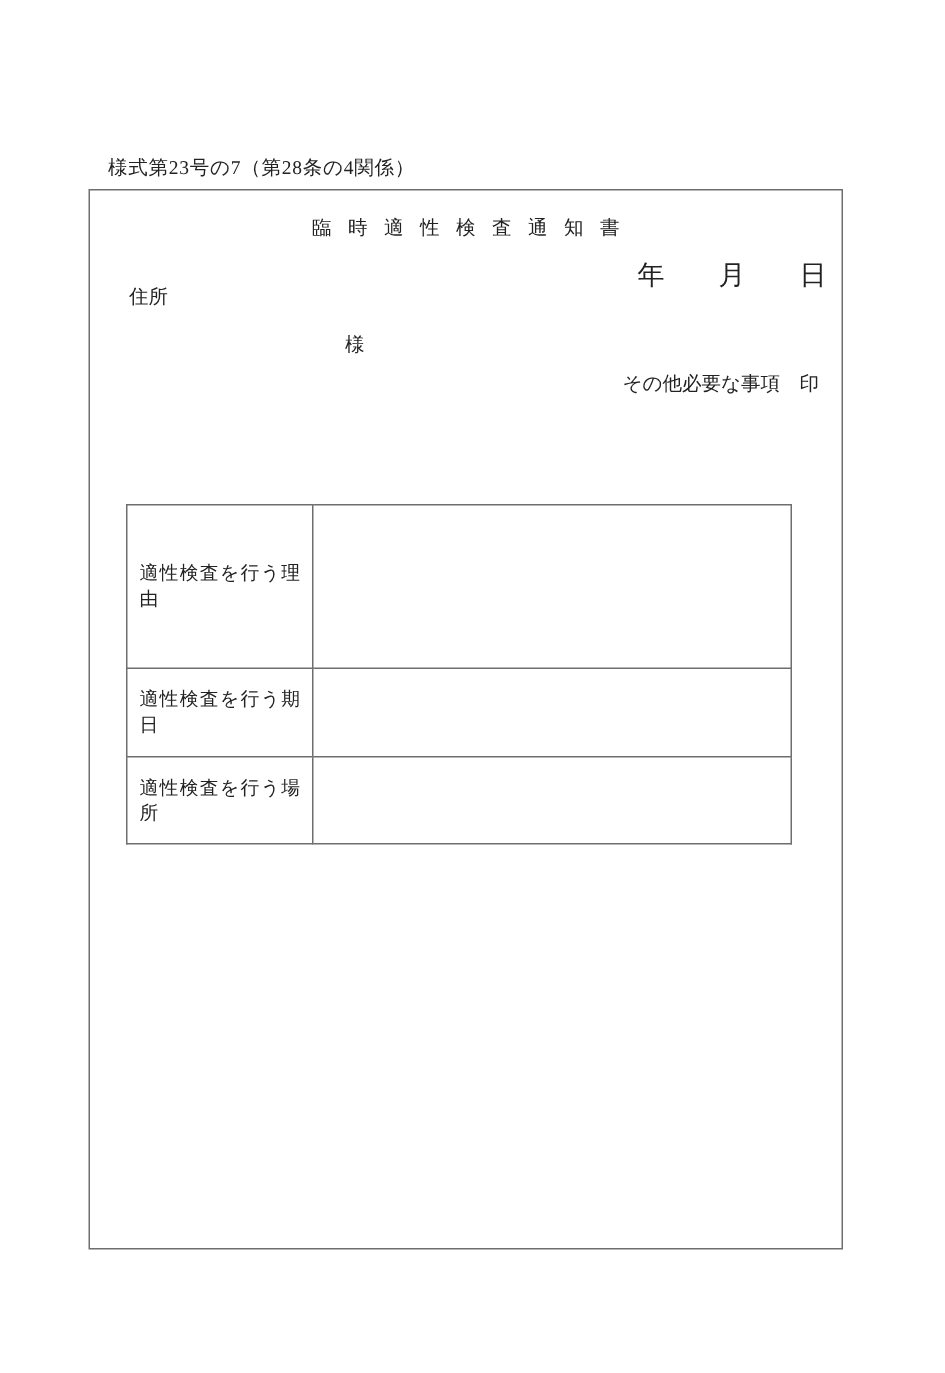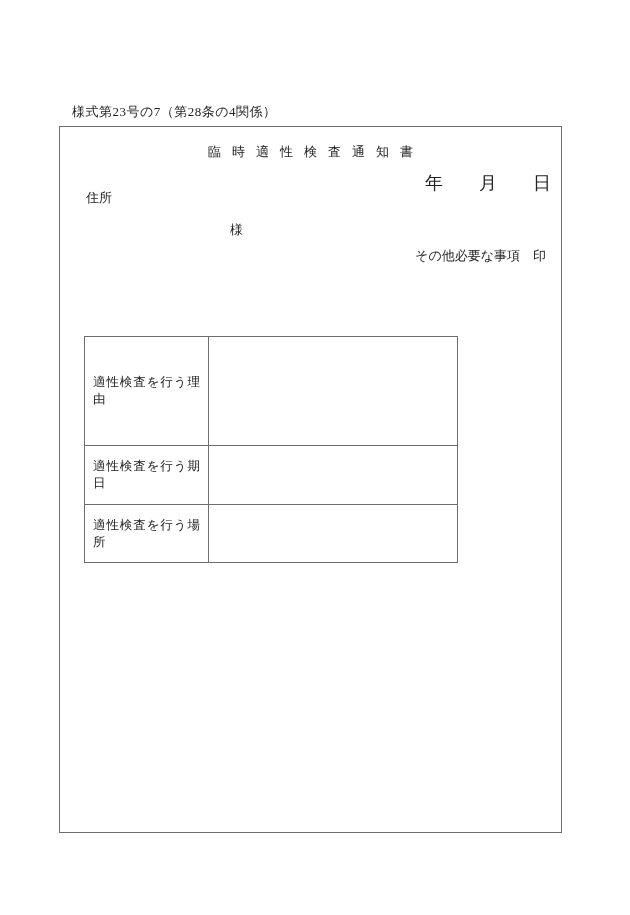--- a/index.html
+++ b/index.html
@@ -80,21 +80,21 @@
     right: 2px;
     font-size: 12.5px;
     line-height: 25px;
     text-indent: 1em;
     text-align: justify;
   }
   table.notice-table {
     position: absolute;
     left: 24px;
     top: 209px;
-    width: 374px;
+    width: 444px;
     border-collapse: collapse;
     table-layout: fixed;
   }
   table.notice-table td {
     border: 1px solid #6e6e6e;
     vertical-align: middle;
     font-size: 12.5px;
   }
   td.label-cell {
     width: 124px;

